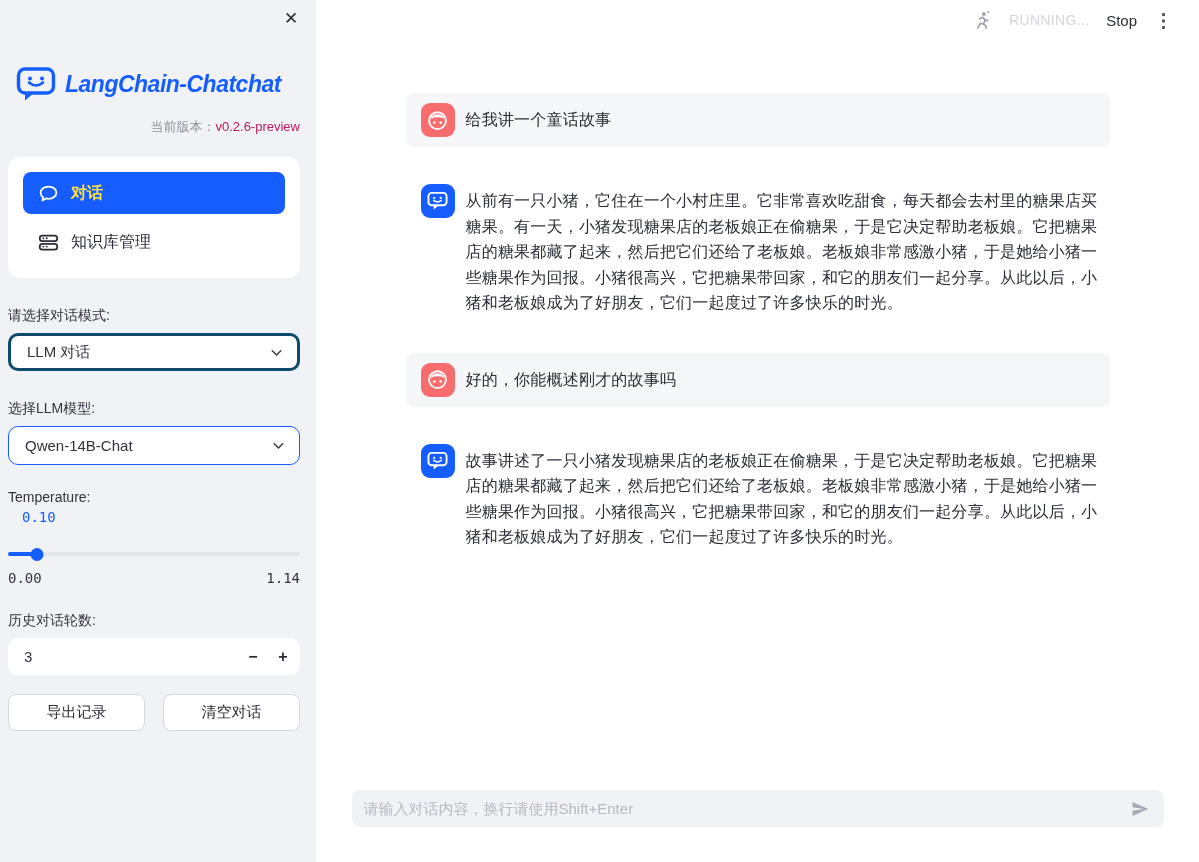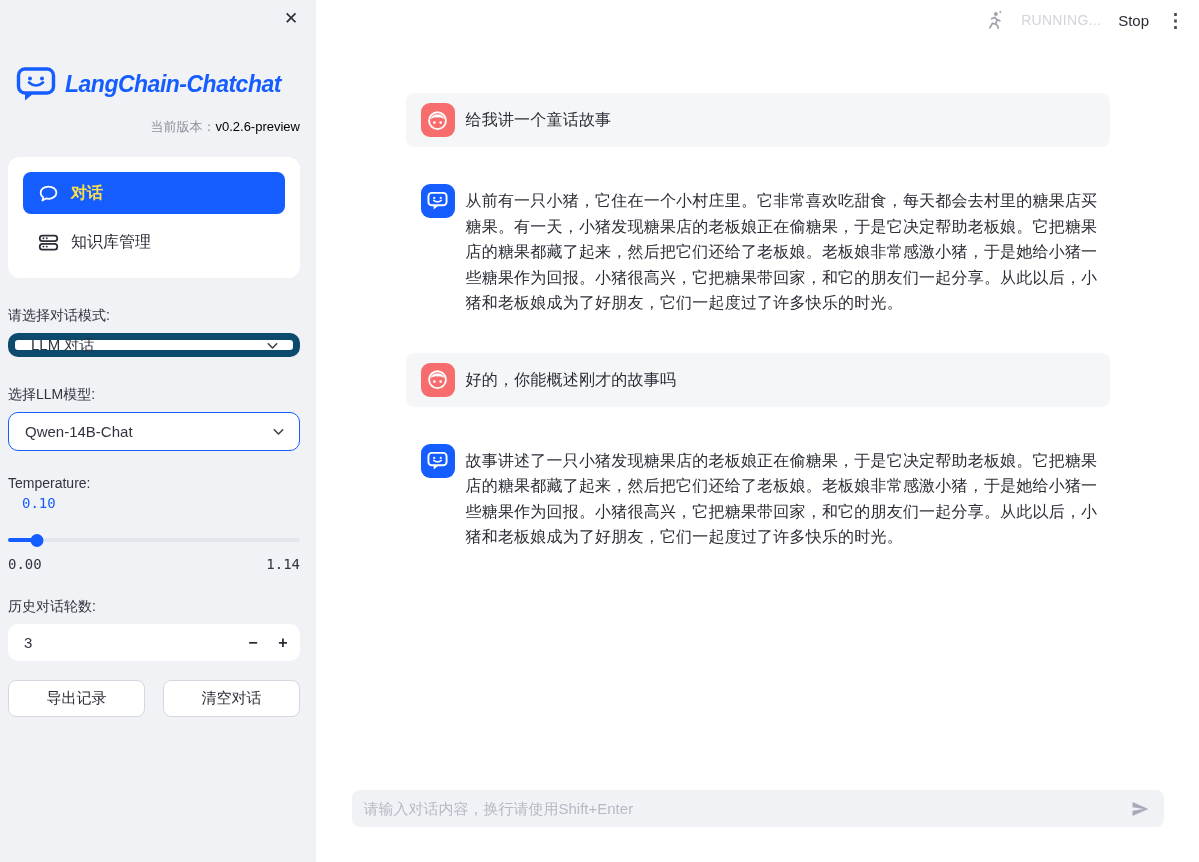--- a/index.html
+++ b/index.html
@@ -39,21 +39,21 @@
     font-size:23px; font-weight:bold; font-style:italic;
     letter-spacing:-0.5px;
     white-space:nowrap;
   }
   .version-row {
     text-align:right;
     margin-top:16px;
     font-size:13px;
   }
   .version-label { color:#8d929c; }
-  .version-value { color:#000000; }
+  .version-value { color:#be185d; }
 
   .nav-card {
     background:#ffffff;
     border-radius:12px;
     margin-top:21px;
     padding:15px;
   }
   .nav-item-active {
     display:flex; align-items:center; gap:12px;
     background:var(--accent);
@@ -71,23 +71,23 @@
     color:#2b2d36;
     font-size:16px;
     cursor:pointer;
     border-radius:8px;
   }
   .icon { display:inline-flex; flex:0 0 auto; }
 
   .field-label { font-size:14px; color:#31333f; margin-top:29px; margin-bottom:8px; }
   .select-box {
     background:#ffffff;
-    border:7px solid #0c4a6e;
+    border:3px solid #0c4a6e;
     border-radius:10px;
-    height:24px;
+    height:38px;
     display:flex; align-items:center;
     padding:0 12px 0 16px;
     font-size:15px;
     cursor:pointer;
     justify-content:space-between;
   }
   .select-box.focused { border:1.5px solid var(--accent); height:39px; }
 
   .temp-label { margin-top:24px; margin-bottom:4px; }
   .slider-value {
@@ -142,21 +142,21 @@
     border:1px solid #d5d8de;
     border-radius:8px;
     font-size:15px; color:#2b2d36;
     font-family:"Liberation Sans", sans-serif;
     cursor:pointer;
   }
 
   
   .main { flex:1; position:relative; background:#ffffff; height:862px; }
   .top-bar {
-    position:absolute; top:0; right:0; height:40px;
+    position:absolute; top:0; right:12px; height:40px;
     display:flex; align-items:center; gap:17px;
     padding-right:14px;
   }
   .status-text { font-size:14px; color:#d2d4da; letter-spacing:0.3px; }
   .stop-btn {
     background:none; border:none; font-size:15px; color:#2b2d36;
     cursor:pointer; font-family:"Liberation Sans", sans-serif;
   }
   .menu-dots {
     background:none; border:none;

